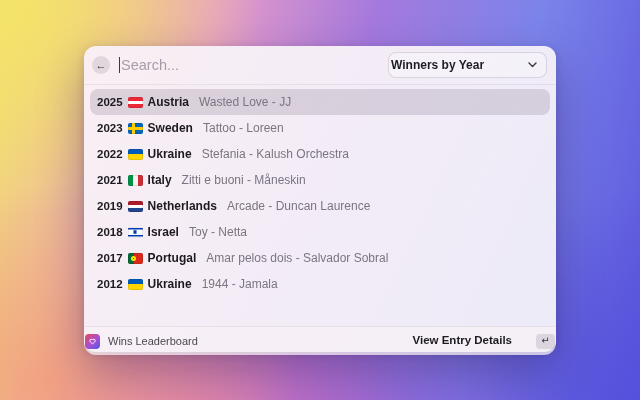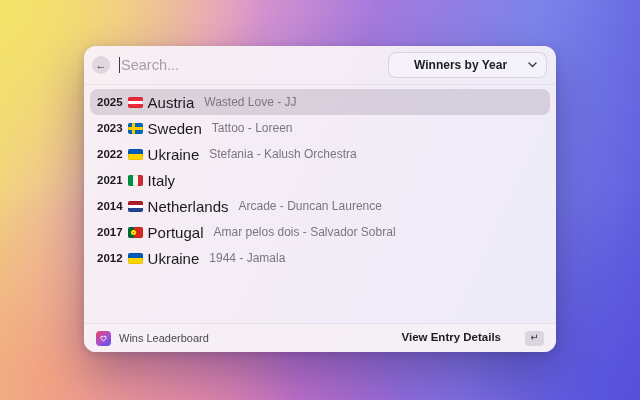--- a/index.html
+++ b/index.html
@@ -38,37 +38,37 @@
   .search-input{
     flex:1; border:none; outline:none; background:transparent;
     font-family:inherit; font-size:14.5px; color:#2e2a32; padding:0 0 0 1px; min-width:0;
   }
   .search-input::placeholder{ color:#a79daa; }
   .dropdown{
     flex:none; margin-left:10px; width:159px; height:26px;
     border:1px solid rgba(70,50,80,.16); border-radius:8px;
     background:rgba(255,255,255,.30);
     display:flex; align-items:center; justify-content:space-between;
-    padding:0 9px 0 25px;
+    padding:0 9px 0 2px;
   }
   .dropdown-label{ font-size:12px; font-weight:600; color:#1f1d24; white-space:nowrap; }
   .chev{ flex:none; display:block; }
   
   .list{ flex:1; padding:4px 6px 0; }
   .row{
     height:26px; display:flex; align-items:center; padding:0 7px;
     border-radius:8px; white-space:nowrap;
   }
   .row.selected{ background:rgba(95,80,105,.18); }
   .year{ font-size:11.5px; font-weight:600; color:#1c1a20; }
   .flag{
     width:15px; height:11px; border-radius:2px; display:inline-block; position:relative;
     margin:0 5px; flex:none; overflow:hidden; box-shadow:inset 0 0 0 0.5px rgba(0,0,0,.18);
   }
-  .country{ font-size:15px; font-weight:400; color:#1c1a20; }
+  .country{ font-size:12px; font-weight:700; color:#1c1a20; }
   .song{ font-size:12px; color:#7b7581; margin-left:10px; }
   
   [data-flag="at"]{ background:linear-gradient(180deg,#ed2939 0 33%,#fff 33% 66%,#ed2939 66%); }
   [data-flag="ch"]{ background-color:#d52b1e; background-image:linear-gradient(#fff,#fff),linear-gradient(#fff,#fff);
     background-size:3px 9px,9px 3px; background-position:center center; background-repeat:no-repeat; }
   [data-flag="se"]{ background-color:#0065bd; background-image:linear-gradient(#fecc00,#fecc00),linear-gradient(#fecc00,#fecc00);
     background-size:3px 11px,15px 3px; background-position:4px 0,0 4px; background-repeat:no-repeat; }
   [data-flag="ua"]{ background:linear-gradient(180deg,#005bbb 0 50%,#ffd500 50%); }
   [data-flag="it"]{ background:linear-gradient(90deg,#009246 0 33%,#f4f5f0 33% 66%,#ce2b37 66%); }
   [data-flag="nl"]{ background:linear-gradient(180deg,#ae1c28 0 33%,#fff 33% 66%,#21468b 66%); }
@@ -80,21 +80,21 @@
   [data-flag="il"]::after{ content:""; position:absolute; left:50%; top:50%;
     transform:translate(-50%,-40%) rotate(180deg); border-left:2.5px solid transparent;
     border-right:2.5px solid transparent; border-bottom:4px solid #0038b8; }
   [data-flag="pt"]{ background:linear-gradient(90deg,#046a38 0 40%,#da291c 40%); }
   [data-flag="pt"]::before{ content:""; position:absolute; left:6px; top:50%; width:5px; height:5px;
     margin:-2.5px 0 0 -2.5px; border-radius:50%;
     background:radial-gradient(circle,#d40000 0 28%,#ffe900 28%); }
   
   .footer{
     flex:none; height:29px; display:flex; align-items:center; gap:8px;
-    padding:0 12px; border-top:1px solid rgba(60,40,70,.08);
+    padding:0 1px; border-top:1px solid rgba(60,40,70,.08);
     background:rgba(247,240,245,.75); border-radius:0 0 12px 12px;margin-top:29px;
   }
   .app-icon{
     width:15px; height:15px; border-radius:4px; flex:none;
     background:linear-gradient(140deg,#e8485e 0%,#a74fd4 55%,#4f55e0 100%);
     display:flex; align-items:center; justify-content:center;
   }
   .app-name{ font-size:11px; color:#4b4750; }
   .footer-spacer{ flex:1; }
   .footer-action{ display:flex; align-items:flex-start; gap:24px; }
@@ -147,29 +147,36 @@
       <span class="year">2022</span>
       <span class="flag" data-flag="ua"></span>
       <span class="country">Ukraine</span>
       <span class="song">Stefania - Kalush Orchestra</span>
     </div>
 
     <div class="row">
       <span class="year">2021</span>
       <span class="flag" data-flag="it"></span>
       <span class="country">Italy</span>
-    </div>
-
-    <div class="row">
-      <span class="year">2014</span>
+      <span class="song">Zitti e buoni - Måneskin</span>
+    </div>
+
+    <div class="row">
+      <span class="year">2019</span>
       <span class="flag" data-flag="nl"></span>
       <span class="country">Netherlands</span>
       <span class="song">Arcade - Duncan Laurence</span>
     </div>
 
+    <div class="row">
+      <span class="year">2018</span>
+      <span class="flag" data-flag="il"></span>
+      <span class="country">Israel</span>
+      <span class="song">Toy - Netta</span>
+    </div>
 
     <div class="row">
       <span class="year">2017</span>
       <span class="flag" data-flag="pt"></span>
       <span class="country">Portugal</span>
       <span class="song">Amar pelos dois - Salvador Sobral</span>
     </div>
 
     <div class="row">
       <span class="year">2012</span>

